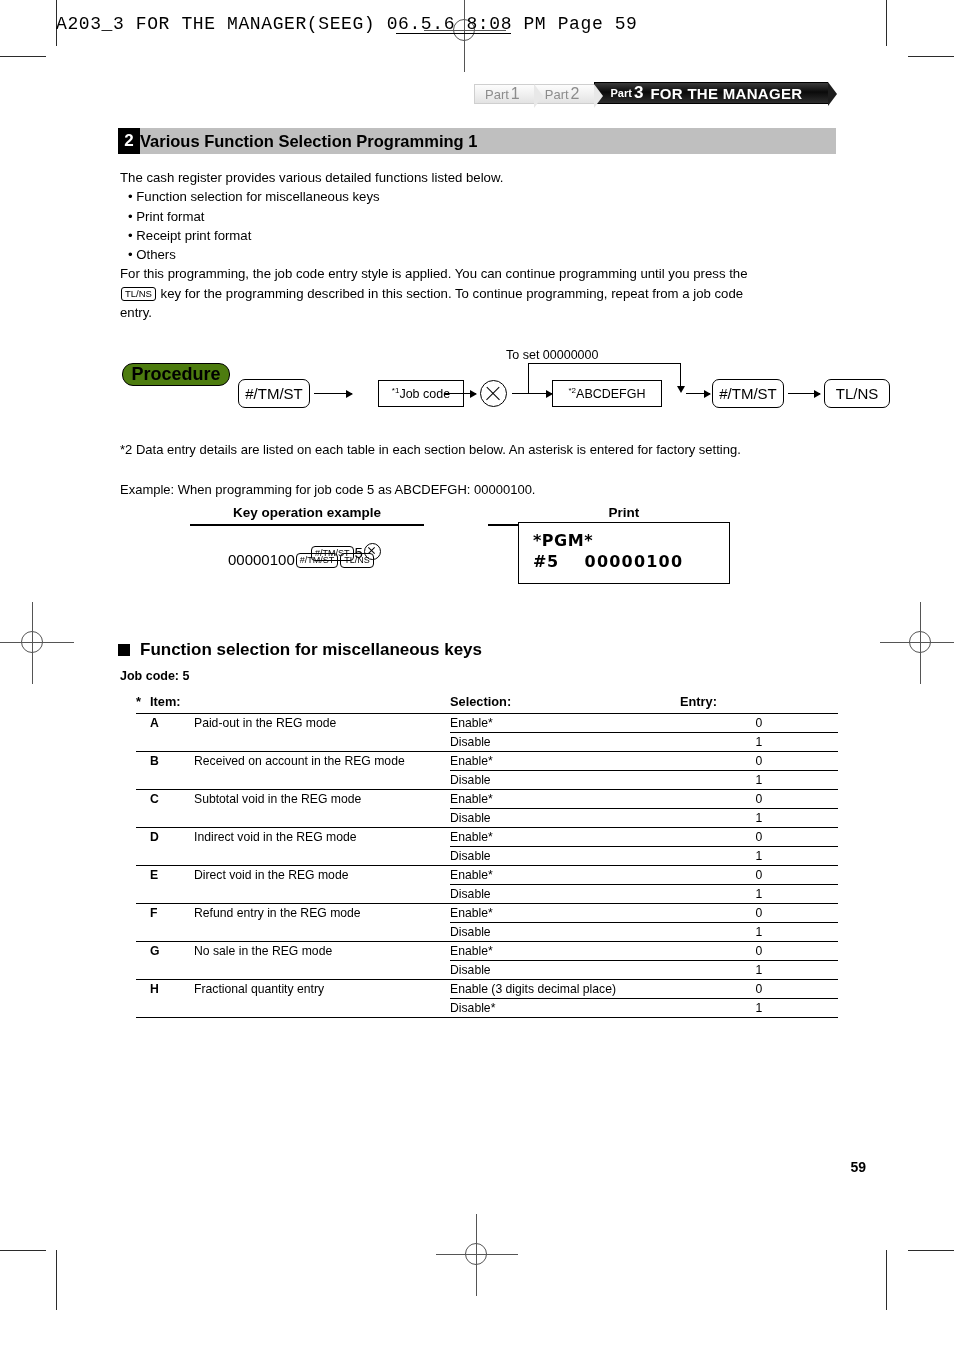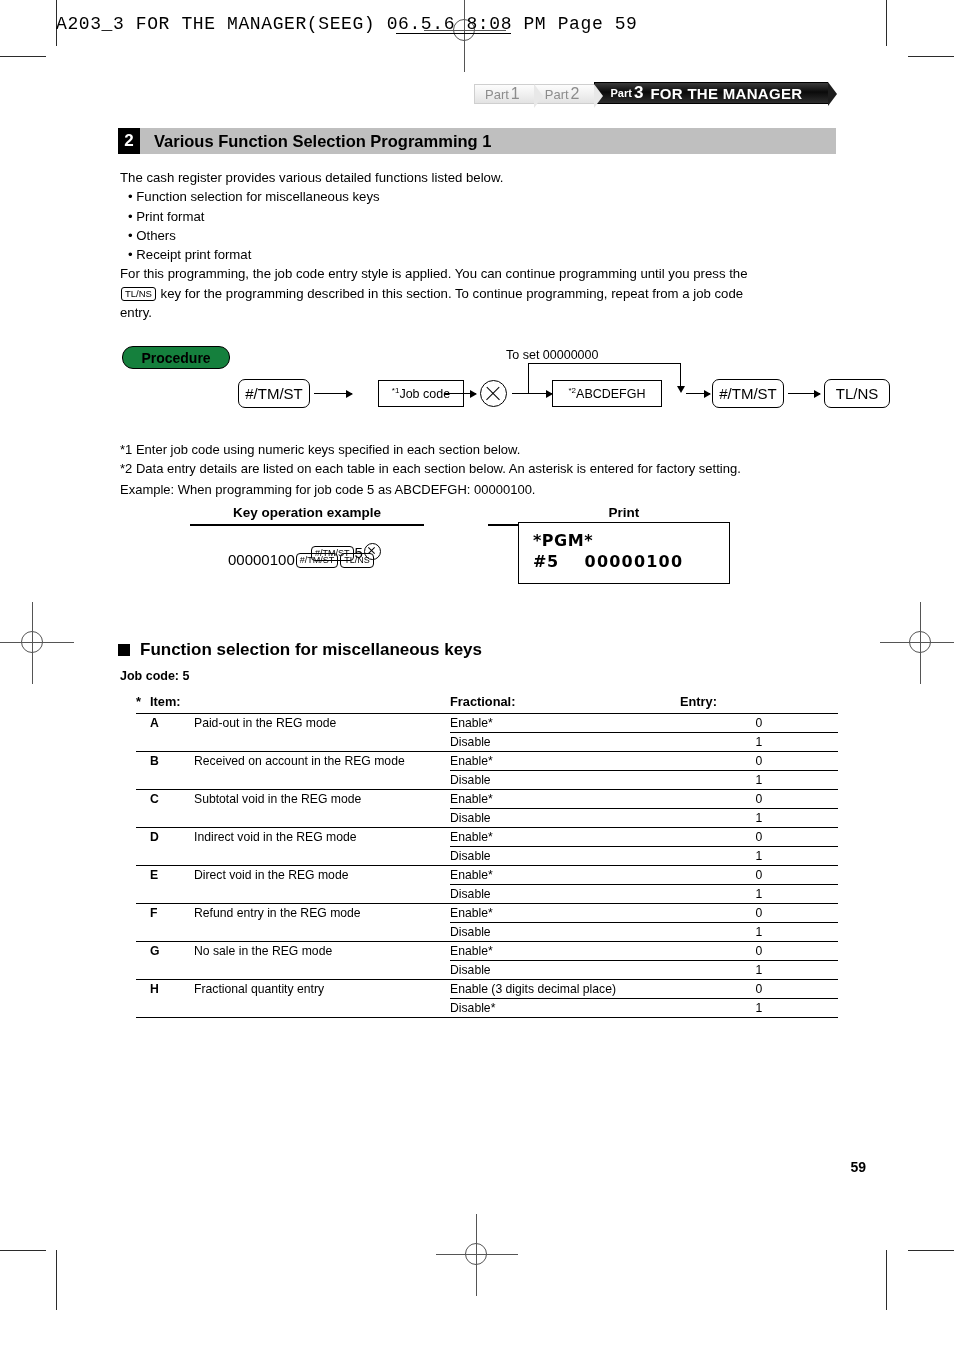--- a/index.html
+++ b/index.html
@@ -98,45 +98,44 @@
     display: flex; align-items: stretch;
   }
   .sec-num {
     width: 22px; background: #000; color: #fff;
     font-weight: bold; font-size: 17px;
     display: flex; align-items: center; justify-content: center;
   }
   .sec-ttl {
     flex: 1; background: #bfbfbf;
     display: flex; align-items: center;
-    padding-left: 14px;
     font-weight: bold; font-size: 16.5px;
   }
 
   
   .body-text {
     position: absolute; left: 120px; top: 168px; width: 720px;
     font-size: 13.2px; line-height: 19.3px;
   }
   .body-text .bullet { padding-left: 8px; }
   .inline-key {
     display: inline-block;
     border: 1px solid #000; border-radius: 3px;
     font-size: 9.5px; padding: 0px 3px;
     line-height: 12px; vertical-align: 1px;
     margin: 0 1px;
   }
 
   
   .proc-badge {
-    position: absolute; left: 122px; top: 346px;
+    position: absolute; left: 122px; top: 363px;
     width: 106px; height: 21px;
-    background: #15803d; border: 1.5px solid #000;
+    background: #4d7c0f; border: 1.5px solid #000;
     border-radius: 11px;
-    font-weight: bold; font-size: 14px;
+    font-weight: bold; font-size: 18px;
     display: flex; align-items: center; justify-content: center;
   }
 
   .diagram { position: absolute; left: 118px; top: 336px; width: 740px; height: 86px; }
   .dkey {
     position: absolute; border: 1.5px solid #000; border-radius: 7px;
     display: flex; align-items: center; justify-content: center;
     font-size: 15px; background: #fff; box-sizing: border-box;
   }
   .dbox {
@@ -320,22 +319,22 @@
 
 <div class="sec-wrap">
   <div class="sec-num">2</div>
   <div class="sec-ttl">Various Function Selection Programming 1</div>
 </div>
 
 <div class="body-text">
   <div>The cash register provides various detailed functions listed below.</div>
   <div class="bullet">• Function selection for miscellaneous keys</div>
   <div class="bullet">• Print format</div>
+  <div class="bullet">• Receipt print format</div>
   <div class="bullet">• Others</div>
-  <div class="bullet">• Receipt print format</div>
   <div>For this programming, the job code entry style is applied.  You can continue programming until you press the</div>
   <div>
     <span class="inline-key">TL/NS</span>
     <span>key for the programming described in this section.  To continue programming, repeat from a job code</span>
   </div>
   <div>entry.</div>
 </div>
 
 <div class="proc-badge">Procedure</div>
 
@@ -370,21 +369,20 @@
     <span>#/TM/ST</span>
   </div>
   <div class="arrow" style="left:670px; top:57px; width:32px;"></div>
 
   <div class="dkey" style="left:706px; top:43px; width:66px; height:29px;">
     <span>TL/NS</span>
   </div>
 </div>
 
 <div class="footnotes">
-  <div>*1  Enter job code using numeric keys specified in each section below.</div>
   <div>*2  Data entry details are listed on each table in each section below.  An asterisk is entered for factory setting.</div>
 </div>
 <div class="example">Example:  When programming for job code 5 as ABCDEFGH: 00000100.</div>
 
 <div class="kop-hdr" style="left:190px; width:234px;">Key operation example</div>
 <div class="kop-rule" style="left:190px; top:524px; width:234px;"></div>
 
 <div class="kop-hdr" style="left:518px; width:212px;">Print</div>
 <div class="kop-rule" style="left:488px; top:524px; width:212px;"></div>
 
@@ -407,21 +405,21 @@
   <span>Function selection for miscellaneous keys</span>
 </div>
 <div class="jobcode">Job code:  5</div>
 
 <table class="spec">
   <tbody id="spec-body">
     <tr class="hdr-row">
       <th class="c-star">*</th>
       <th class="c-letter" colspan="1">Item:</th>
       <th class="c-item"></th>
-      <th class="c-sel">Fractional:</th>
+      <th class="c-sel">Selection:</th>
       <th class="c-entry">Entry:</th>
     </tr>
   <tr class="grp-top">
         <td class="c-star"></td>
         <td class="c-letter">A</td>
         <td class="c-item">Paid-out in the REG mode</td>
         <td class="c-sel sel-cell">Enable*</td>
         <td class="c-entry entry-cell sel-cell">0</td>
       </tr>
       <tr>

